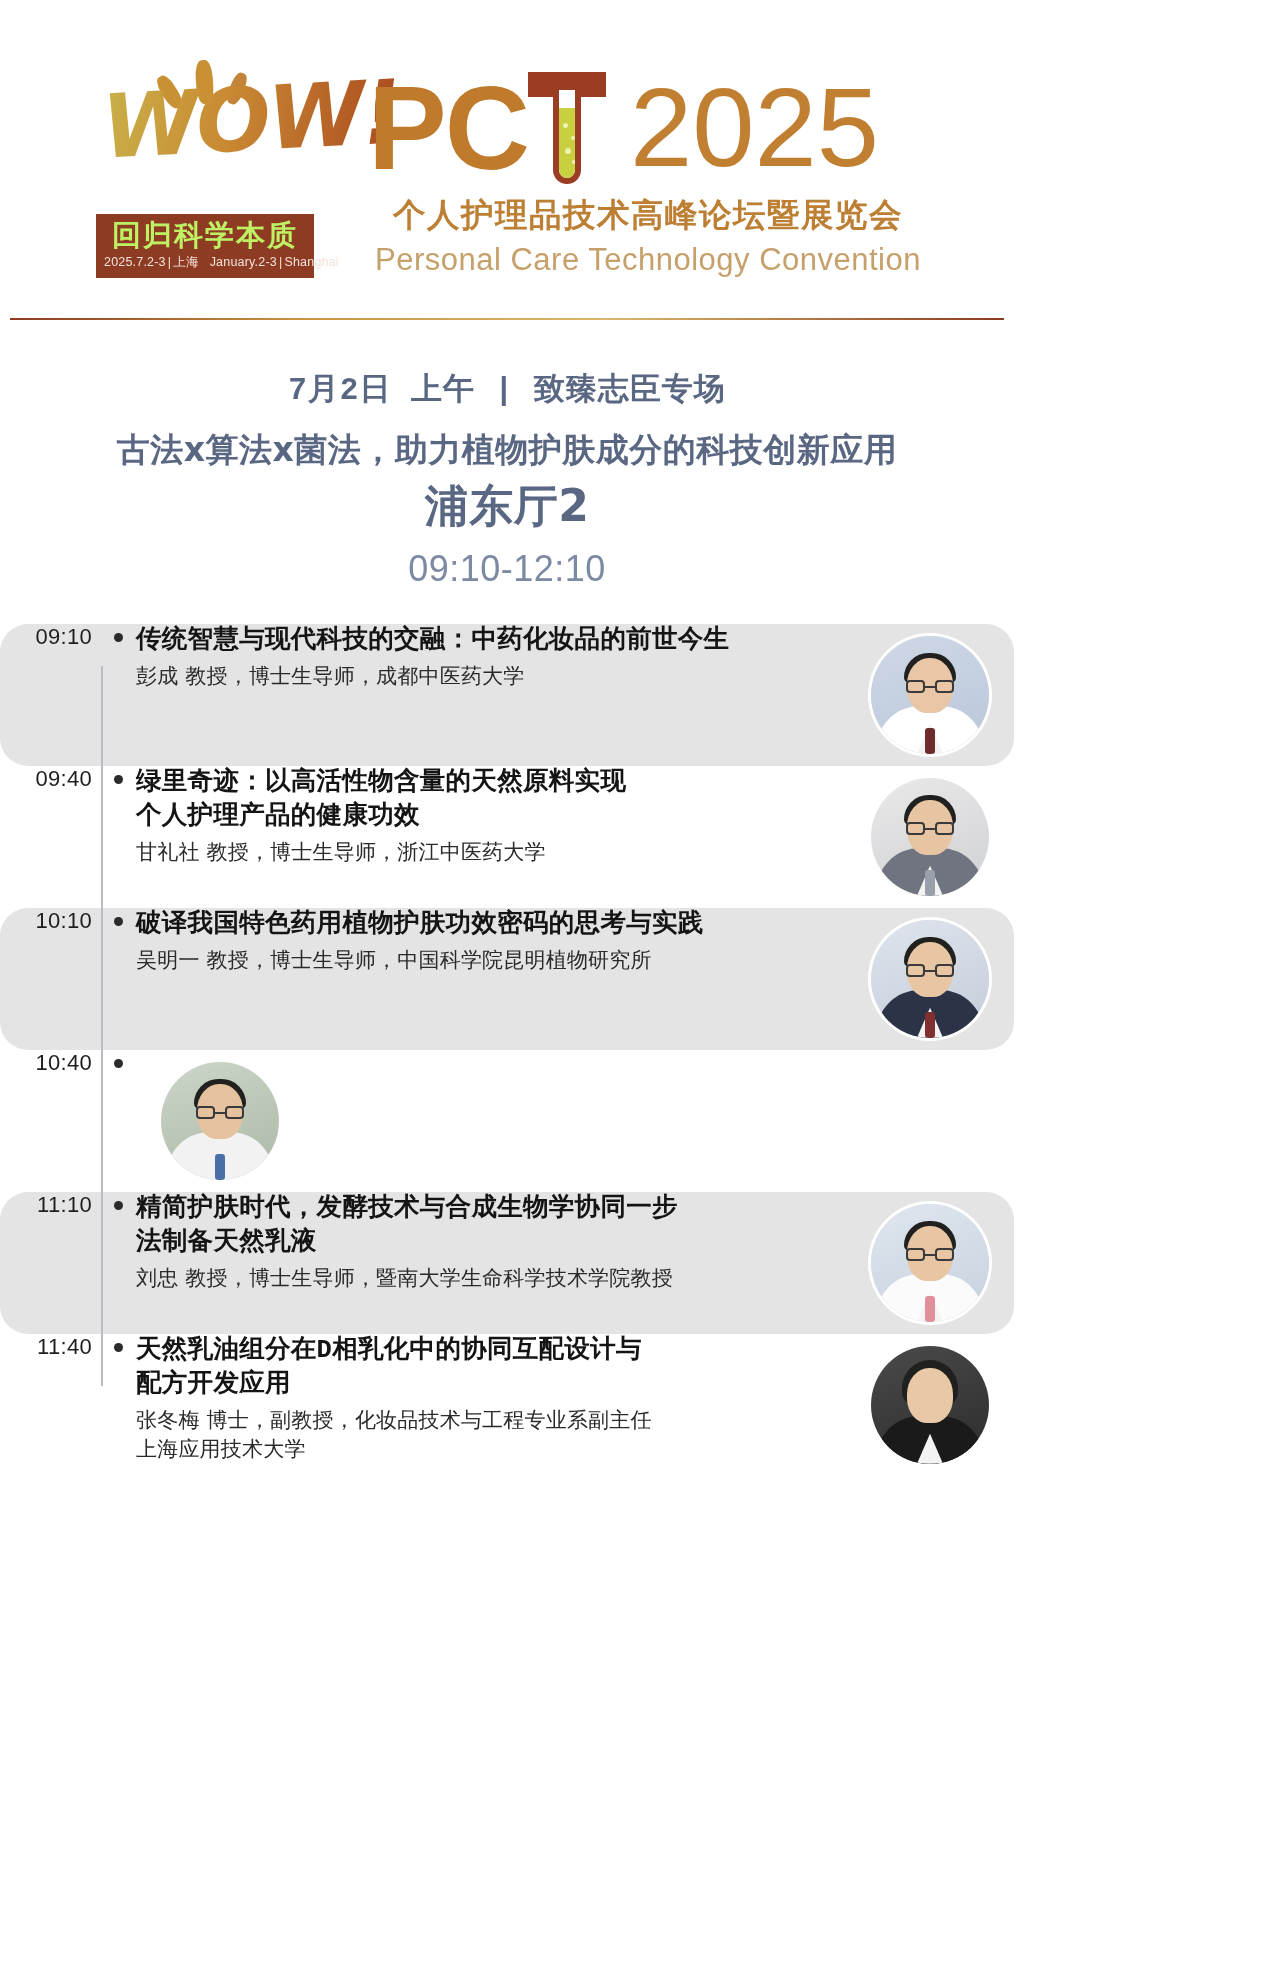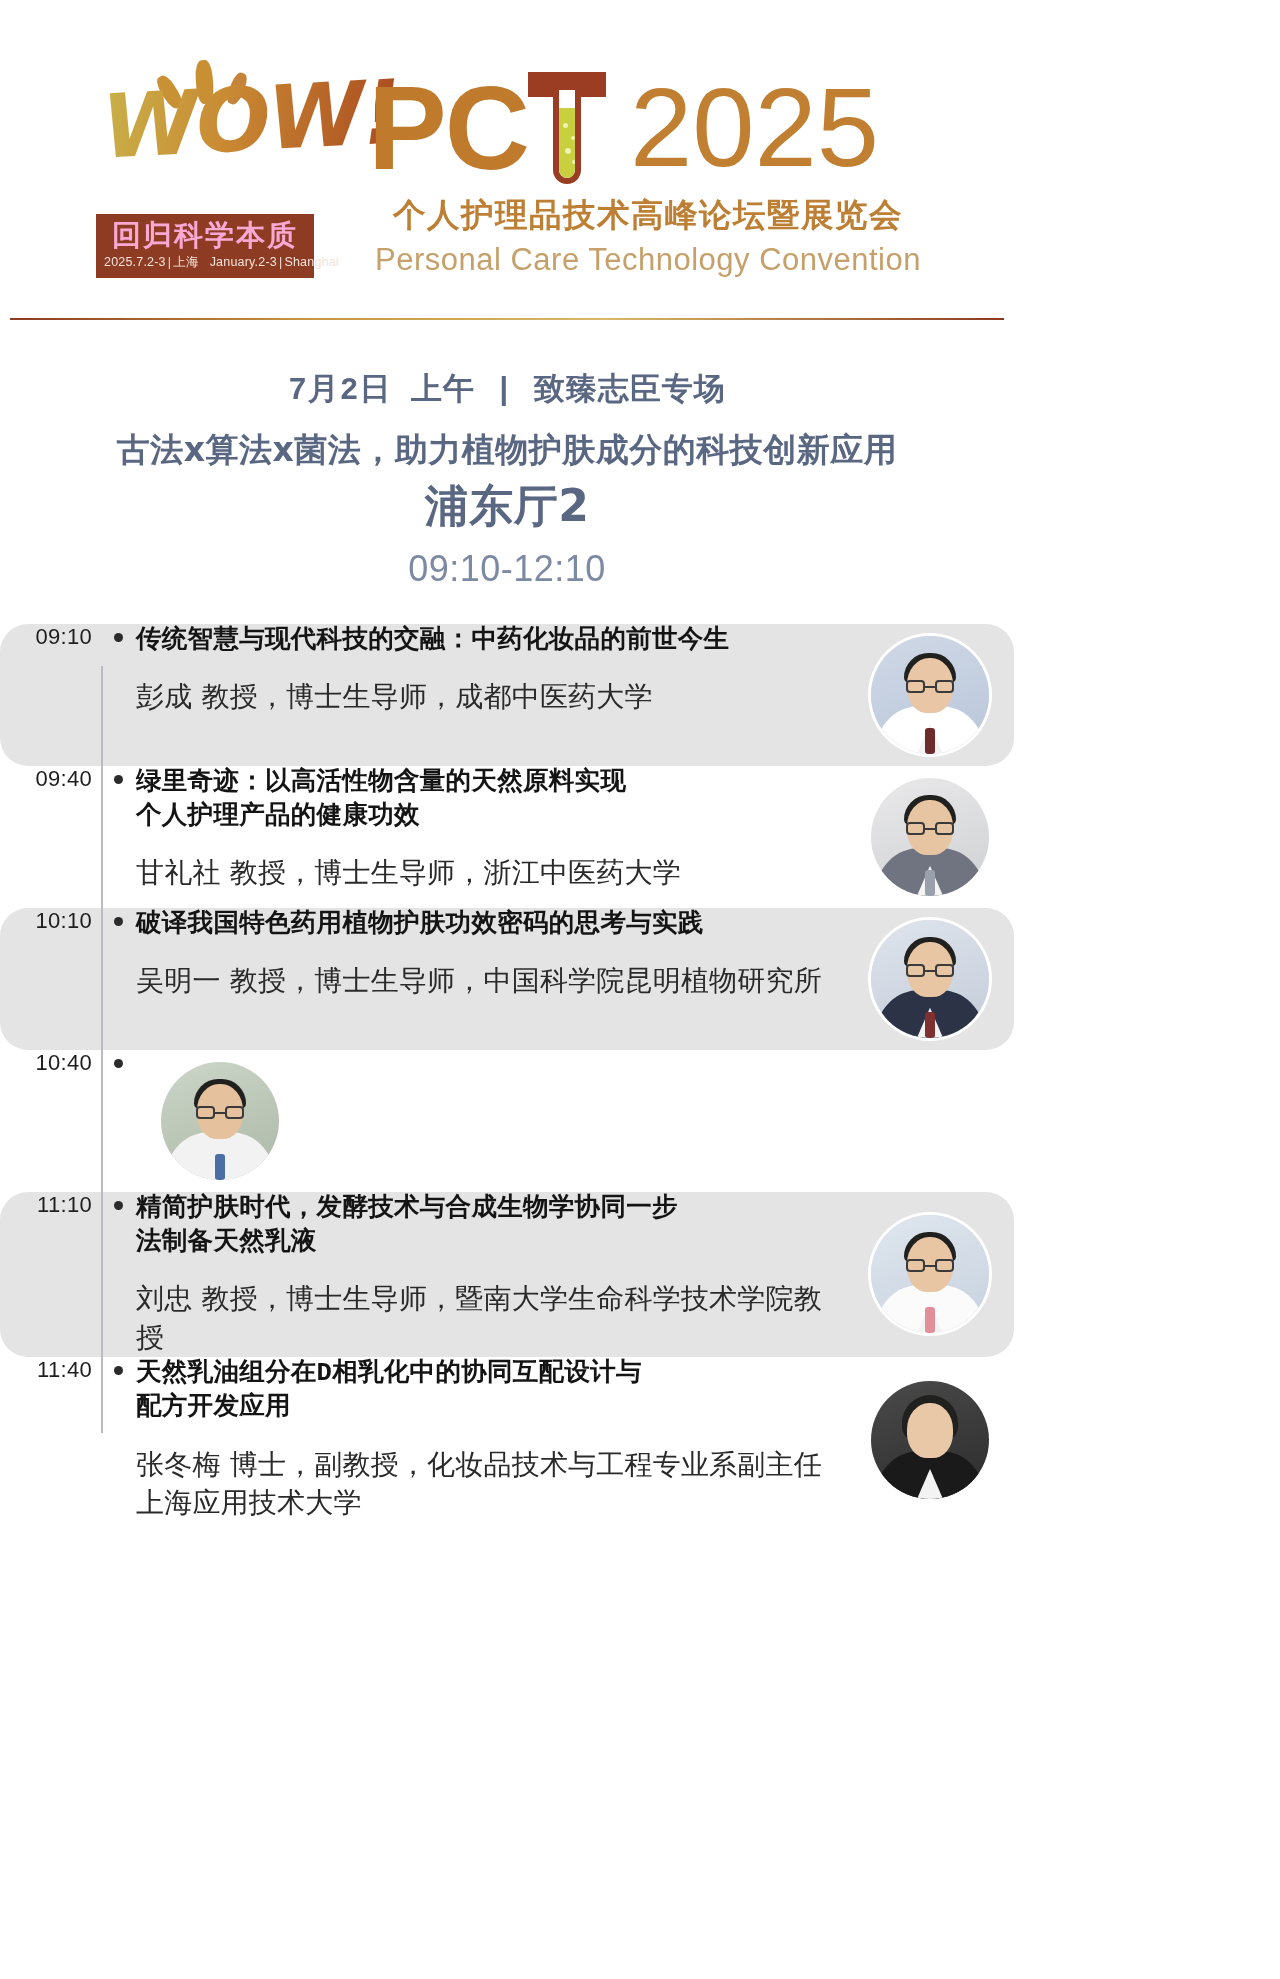--- a/index.html
+++ b/index.html
@@ -74,21 +74,21 @@
   .spark.s3 { width: 14px; height: 33px; left: 70px; top: 16px; transform: rotate(22deg);  background:#c4853a; }
 
   .badge {
     margin-top: 4px;
     width: 218px;
     background: #8e3b23;
     padding: 6px 8px 7px 8px;
     text-align: center;
   }
   .badge-main {
-    color: #f9a8d4;
+    color: #bef264;
     font-size: 29px;
     font-weight: bold;
     letter-spacing: 2px;
     line-height: 1.08;
     font-family: "DejaVu Sans", sans-serif;
   }
   .badge-sub {
     color: #f2e2d9;
     font-size: 12.5px;
     margin-top: 3px;
@@ -281,22 +281,22 @@
   }
   .talk-title {
     font-size: 25.5px;
     font-weight: bold;
     color: #141414;
     line-height: 1.34;
     letter-spacing: .3px;
     font-family: Liberation Mono, monospace;
   }
   .speaker {
-    margin-top: 20px;
-    font-size: 28px;
+    margin-top: 4px;
+    font-size: 21px;
     color: #2a2a2a;
     line-height: 1.38;
     letter-spacing: .2px;
     font-family: "DejaVu Sans", sans-serif;
   }
   .avatar-cell {
     flex: 0 0 168px;
     display: flex;
     justify-content: center;
     align-items: center;

